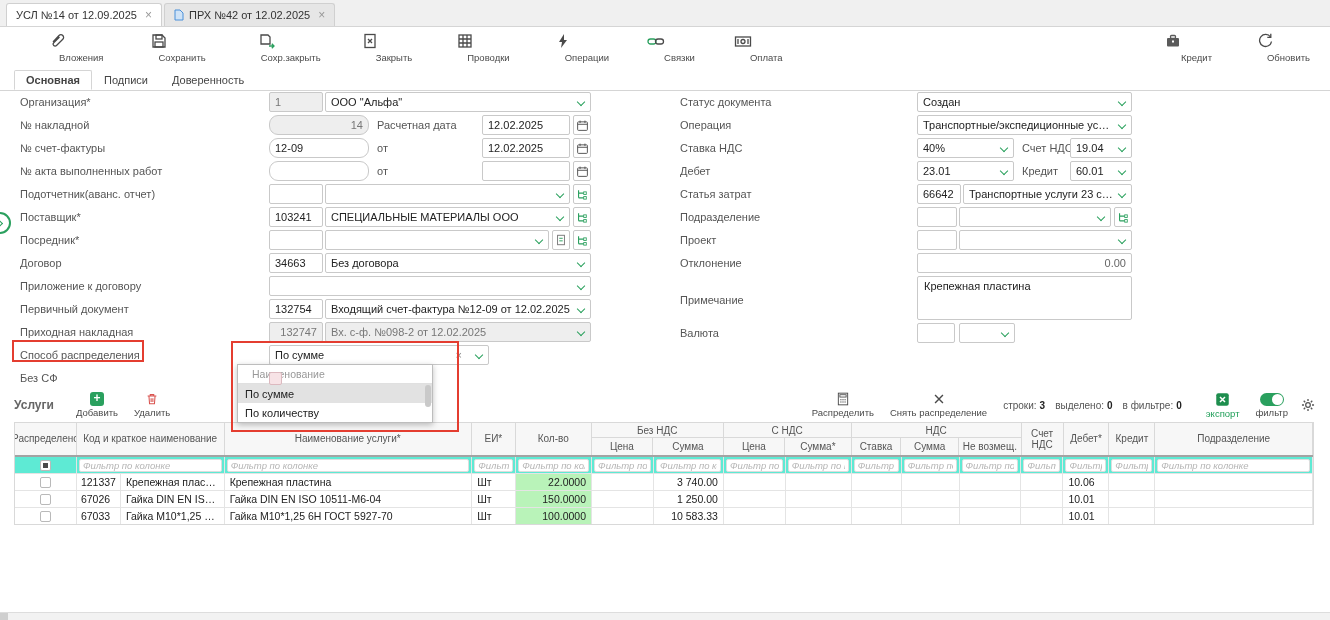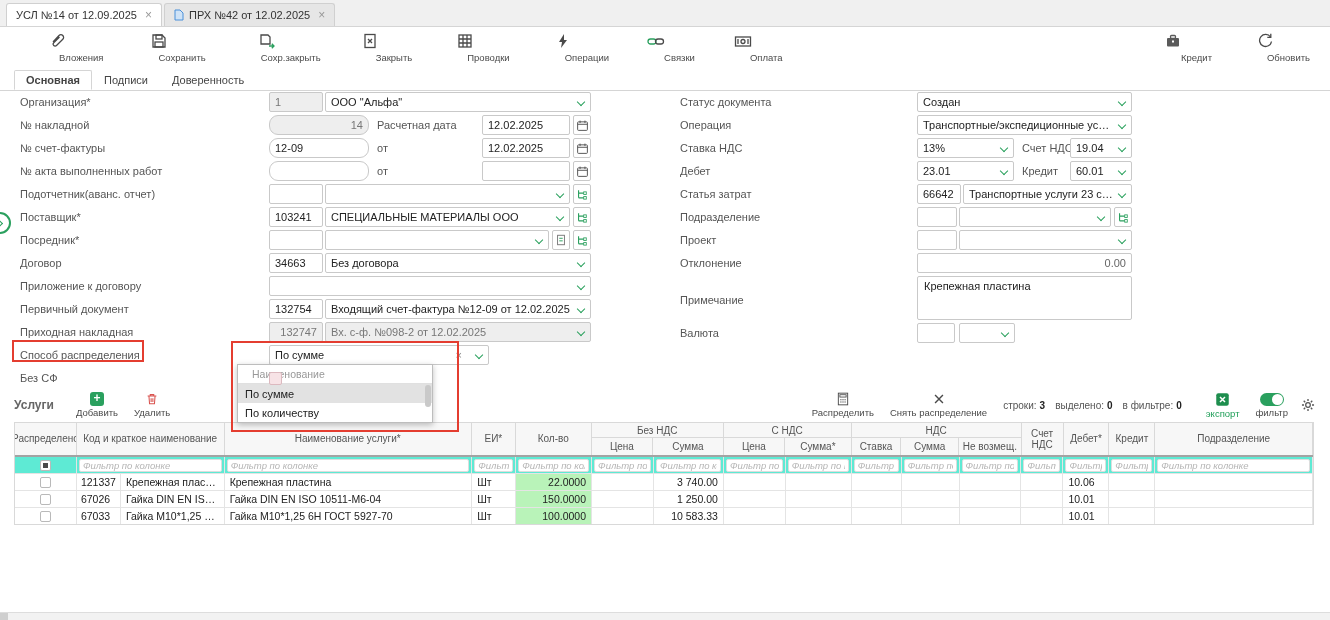--- a/index.html
+++ b/index.html
@@ -422,21 +422,21 @@
           <div class="sel grow">
             <span class="seltext">Транспортные/экспедиционные услуги</span>
             <span class="chev"></span>
           </div>
         </div>
     </div>
     <div class="row">
       <div class="lblr">Ставка НДС</div>
       <div class="ctlr">
         <div class="sel w97">
-            <span class="seltext">13%</span>
+            <span class="seltext">40%</span>
             <span class="chev"></span>
           </div>
         <div class="midlbl">Счет НДС</div>
         <div class="sel w62f">
             <span class="seltext">19.04</span>
             <span class="chev"></span>
           </div>
       </div>
     </div>
     <div class="row">

